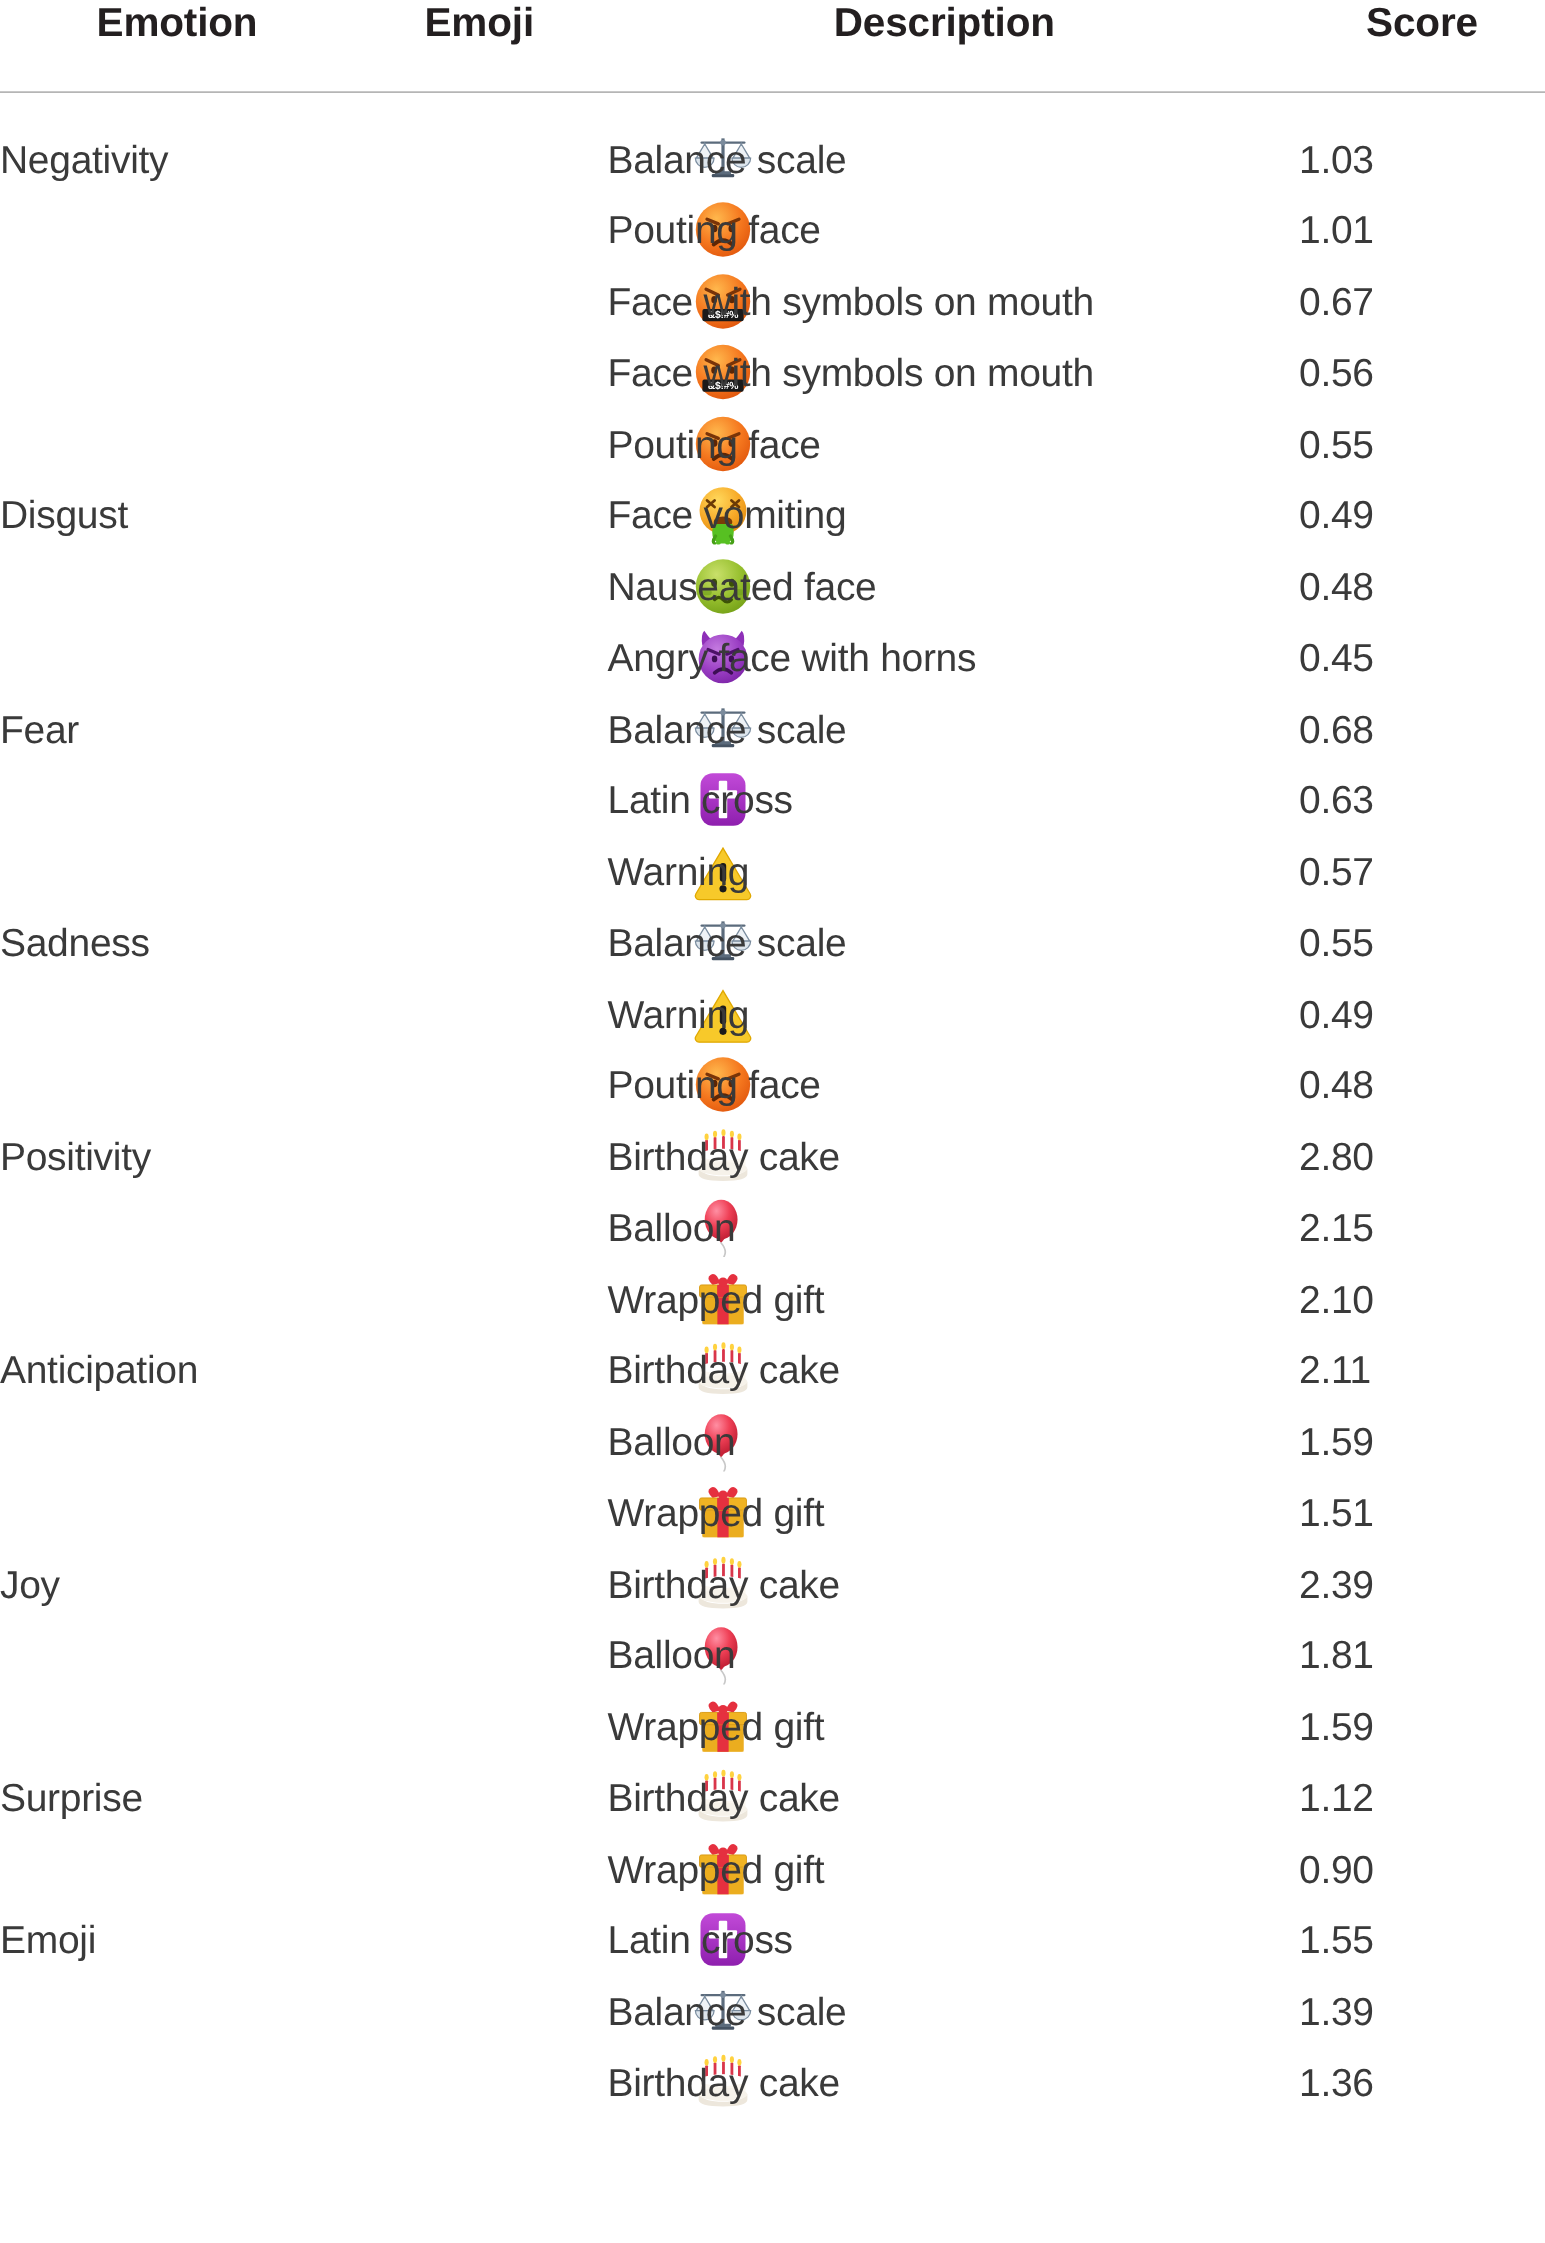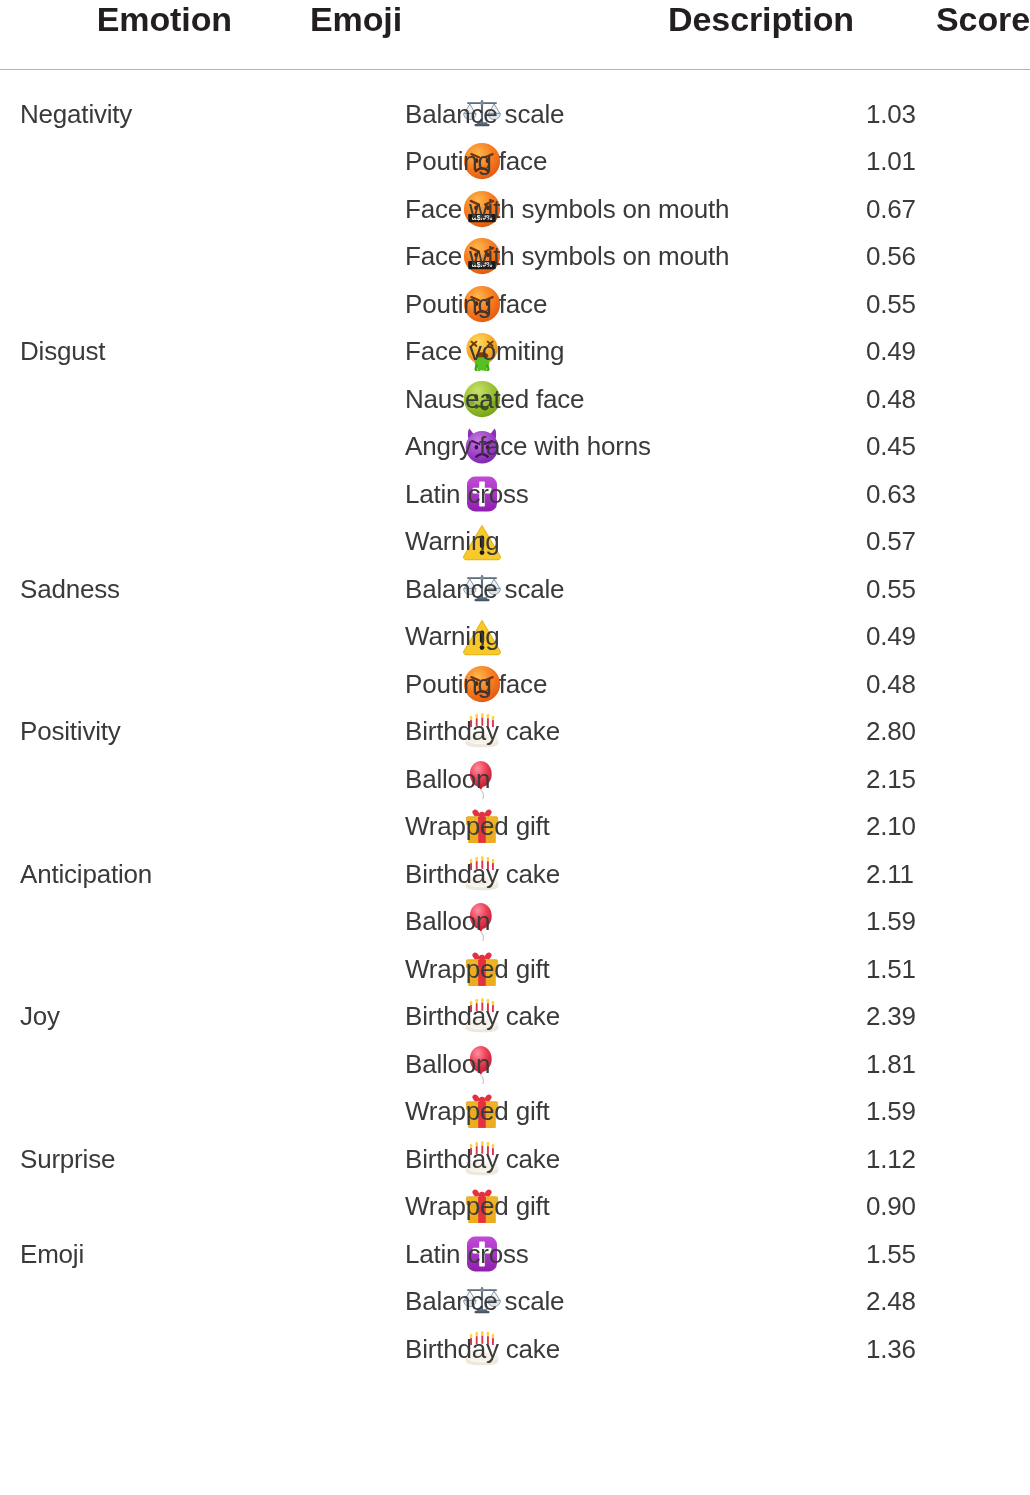--- a/index.html
+++ b/index.html
@@ -23,23 +23,23 @@
     width: 1030px;
     border-collapse: collapse;
     table-layout: fixed;
   }
   col.c-emotion { width: 232px; }
   col.c-emoji   { width: 170px; }
   col.c-desc    { width: 452px; }
   col.c-score   { width: 176px; }
 
   thead th {
-    font-size: 34px;
+    font-size: 27px;
     font-weight: bold;
-    text-align: right;
+    text-align: center;
     color: #231f20;
     padding: 0 0 30px 0;
     vertical-align: bottom;
     letter-spacing: -0.1px;
   }
   thead th.th-emotion { padding-left: 4px; }
   thead th.th-emoji   { padding-left: 5px; }
   thead th.th-desc    { padding-left: 3px; }
   thead th.th-score   { padding-left: 12px; }
 
@@ -50,21 +50,21 @@
   tbody td {
     font-size: 26px;
     font-weight: normal;
     color: #3a3a3a;
     height: 47.5px;
     padding: 0;
     vertical-align: middle;
     line-height: 1;
     letter-spacing: -0.2px;
   }
-  td.emotion { padding-left: 20px; color: #3a3a3a; }
+  td.emotion { padding-left: 0; color: #3a3a3a; }
   td.emoji   { text-align: left; padding-left: 0; }
   td.desc    { padding-left: 3px; }
   td.score   { padding-left: 12px; }
 
   .emoji-slot {
     display: block;
     width: 40px;
     height: 40px;
     margin-left: 230px;
   }
@@ -280,20 +280,42 @@
     <ellipse cx="23" cy="34" rx="2.9" ry="3.7" fill="#3d0e54"></ellipse>
     <ellipse cx="41" cy="34" rx="2.9" ry="3.7" fill="#3d0e54"></ellipse>
     <path d="M23 49 Q32 41 41 49" fill="none" stroke="#3d0e54" stroke-width="3.8" stroke-linecap="round"></path>
   </svg>
             </span>
           </td>
           <td class="desc">Angry face with horns</td>
           <td class="score">0.45</td>
         </tr>
         <tr>
+          <td class="emotion">Fear</td>
+          <td class="emoji">
+            <span class="emoji-slot">
+              <svg viewBox="0 0 64 64" xmlns="http://www.w3.org/2000/svg">
+    <rect x="30.3" y="10" width="3.4" height="40" fill="#5b6b7c"></rect>
+    <rect x="20" y="48" width="24" height="3.4" rx="1.4" fill="#455363"></rect>
+    <rect x="23.5" y="45" width="17" height="3.6" rx="1.2" fill="#5b6b7c"></rect>
+    <rect x="8" y="13.2" width="48" height="2.6" rx="1.3" fill="#5b6b7c"></rect>
+    <circle cx="32" cy="14.5" r="3" fill="#7b8b9c"></circle>
+    <path d="M3.5 31 L12.5 16 L21.5 31 Z" fill="#eef2f6" stroke="#7a8c9e" stroke-width="1.4"></path>
+    <path d="M2.5 31 h20 a10 10 0 0 1 -20 0 z" fill="#dde5ec" stroke="#7a8c9e" stroke-width="1.3"></path>
+    <line x1="12.5" y1="14" x2="12.5" y2="18" stroke="#7a8c9e" stroke-width="1.2"></line>
+    <path d="M42.5 31 L51.5 16 L60.5 31 Z" fill="#eef2f6" stroke="#7a8c9e" stroke-width="1.4"></path>
+    <path d="M41.5 31 h20 a10 10 0 0 1 -20 0 z" fill="#dde5ec" stroke="#7a8c9e" stroke-width="1.3"></path>
+    <line x1="51.5" y1="14" x2="51.5" y2="18" stroke="#7a8c9e" stroke-width="1.2"></line>
+  </svg>
+            </span>
+          </td>
+          <td class="desc">Balance scale</td>
+          <td class="score">0.68</td>
+        </tr>
+        <tr>
           <td class="emotion"></td>
           <td class="emoji">
             <span class="emoji-slot">
               <svg viewBox="0 0 64 64" xmlns="http://www.w3.org/2000/svg">
     <defs>
                   <linearGradient id="cg" x1="0" y1="0" x2="0" y2="1">
       <stop offset="0%" stop-color="#c24ad8"></stop>
                     <stop offset="100%" stop-color="#8e1fae"></stop>
     </linearGradient>
                 </defs>
@@ -664,21 +686,21 @@
     <path d="M3.5 31 L12.5 16 L21.5 31 Z" fill="#eef2f6" stroke="#7a8c9e" stroke-width="1.4"></path>
     <path d="M2.5 31 h20 a10 10 0 0 1 -20 0 z" fill="#dde5ec" stroke="#7a8c9e" stroke-width="1.3"></path>
     <line x1="12.5" y1="14" x2="12.5" y2="18" stroke="#7a8c9e" stroke-width="1.2"></line>
     <path d="M42.5 31 L51.5 16 L60.5 31 Z" fill="#eef2f6" stroke="#7a8c9e" stroke-width="1.4"></path>
     <path d="M41.5 31 h20 a10 10 0 0 1 -20 0 z" fill="#dde5ec" stroke="#7a8c9e" stroke-width="1.3"></path>
     <line x1="51.5" y1="14" x2="51.5" y2="18" stroke="#7a8c9e" stroke-width="1.2"></line>
   </svg>
             </span>
           </td>
           <td class="desc">Balance scale</td>
-          <td class="score">2.48</td>
+          <td class="score">1.39</td>
         </tr>
         <tr>
           <td class="emotion"></td>
           <td class="emoji">
             <span class="emoji-slot">
               <svg viewBox="0 0 64 64" xmlns="http://www.w3.org/2000/svg">
     <g stroke="none">
       <rect x="13" y="14" width="3" height="13" rx="1.3" fill="#d9354a"></rect>
       <rect x="22" y="11" width="3" height="16" rx="1.3" fill="#d9354a"></rect>
       <rect x="31" y="10" width="3" height="17" rx="1.3" fill="#d9354a"></rect>

